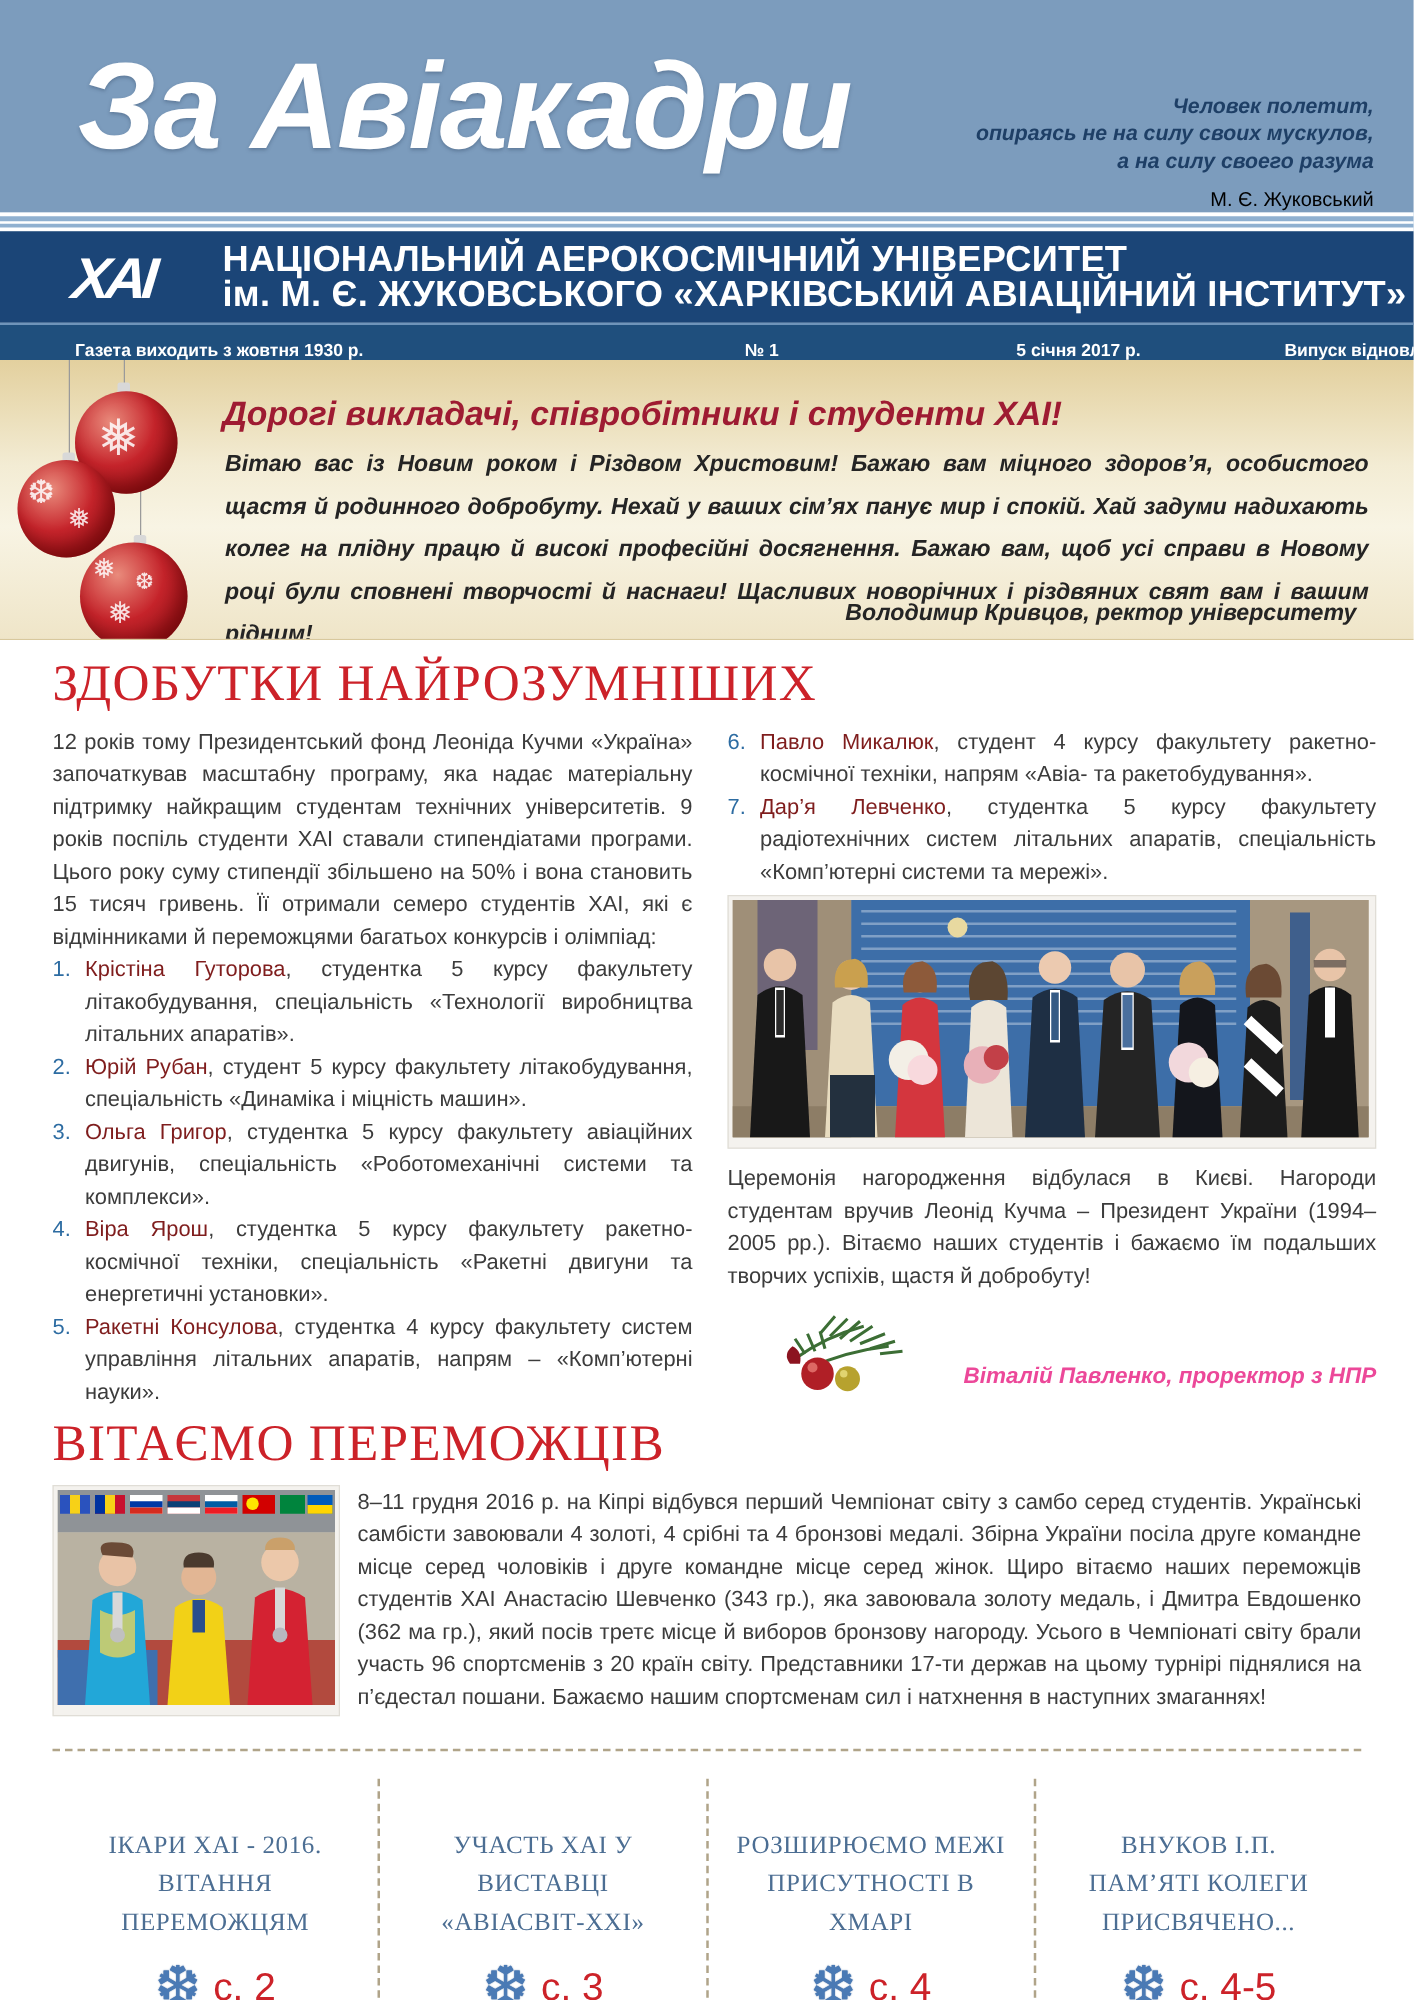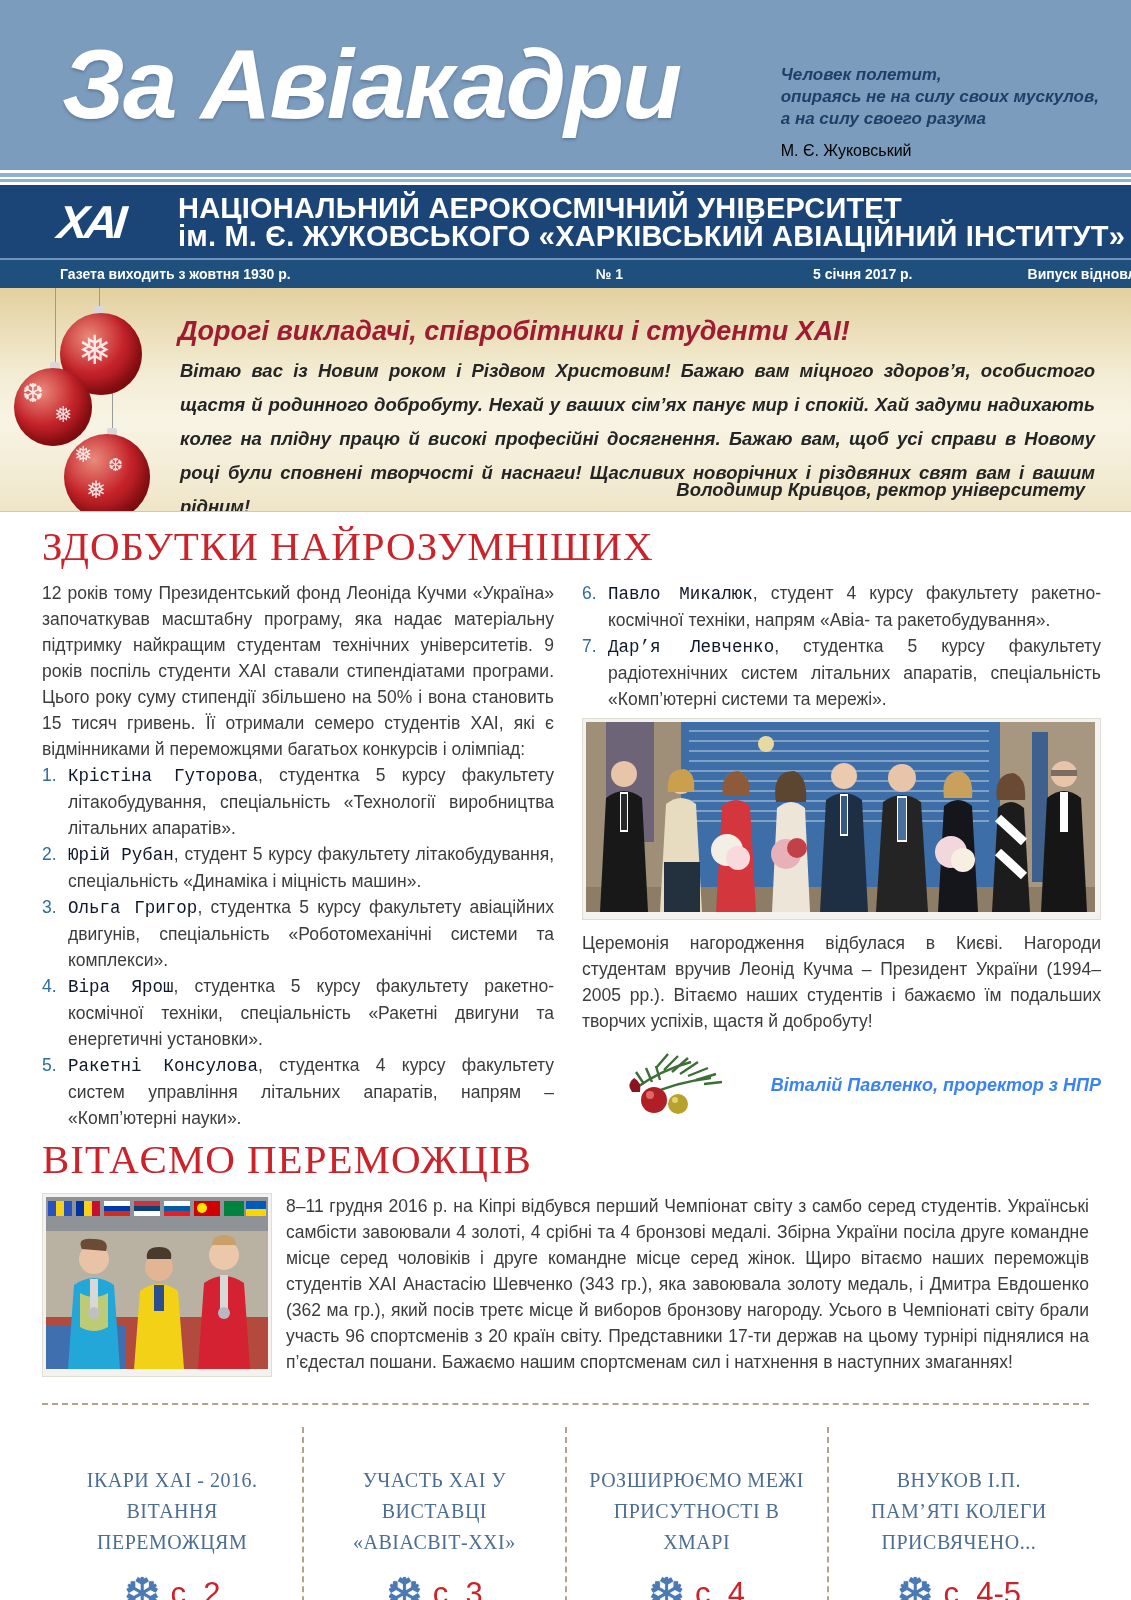--- a/index.html
+++ b/index.html
@@ -12,38 +12,38 @@
   
   .masthead { height:170px; background:#7c9cbd; position:relative; }
   .masthead-title {
     position:absolute; left:62px; top:28px;
     font-family:"Liberation Sans", sans-serif;
     font-size:98px; font-weight:bold; font-style:italic;
     color:#ffffff; letter-spacing:-2px; white-space:nowrap;
     text-shadow:0 2px 3px rgba(40,60,90,.35);
   }
   .masthead-quote {
-    position:absolute; right:32px; top:64px; text-align:left;
+    position:absolute; right:32px; top:74px; text-align:right;
     color:#1e3f66; font-weight:bold; font-style:italic; font-size:17px; line-height:22px;
   }
   .masthead-quote-author { color:#000000; font-style:normal; font-weight:normal; font-size:16px; margin-top:10px; }
   .strip { height:15px; background:#8fb0d0; border-top:3px solid #ffffff; border-bottom:3px solid #ffffff; position:relative; }
   .strip:after { content:""; position:absolute; left:0; right:0; top:4px; height:2px; background:#ffffff; }
   
   .banner { height:73px; background:#1b4577; display:flex; align-items:center; position:relative; }
   .banner-logo {
     width:78px; margin-left:58px; color:#ffffff; font-weight:900; font-style:italic;
     font-size:46px; letter-spacing:-4px; transform:skewX(-6deg); flex:none;
     font-family:"Liberation Sans", sans-serif;
   }
   .banner-text { margin-left:42px; color:#ffffff; font-weight:bold; font-size:29px; line-height:28px; letter-spacing:.2px; }
   
   .infobar {
     height:30px; background:#1f4f7d; border-top:2px solid #6f94ba;
-    display:flex; align-items:center; color:#ffffff; font-size:14px; font-weight:bold;
+    display:flex; align-items:flex-end; color:#ffffff; font-size:14px; font-weight:bold;
   }
   .infobar span { white-space:nowrap; }
   .ib-founded { margin-left:60px; }
   .ib-issue   { margin-left:305px; }
   .ib-date    { margin-left:190px; }
   .ib-renewed { margin-left:115px; }
   
   .greeting {
     height:224px; position:relative;
     background:linear-gradient(180deg,#e3d09e 0%, #f3ecd4 38%, #f8f4e4 60%, #efe5c8 100%);
@@ -74,24 +74,24 @@
     font-family:"Liberation Serif", serif; color:#cc2229; font-size:41px; font-weight:normal;
     letter-spacing:1px; margin-top:10px; margin-bottom:10px;
   }
   .cols { display:flex; gap:28px; }
   .col-left  { width:512px; flex:none; }
   .col-right { width:519px; flex:none; }
   .bodytext { font-size:17.5px; line-height:26px; text-align:justify; color:#3c3c3c; }
   ol.winners { list-style:none; }
   ol.winners li { font-size:17.5px; line-height:26px; text-align:justify; color:#3c3c3c; position:relative; padding-left:26px; }
   ol.winners .num  { position:absolute; left:0; color:#2d6ca2; }
-  ol.winners .name { color:#0f172a;font-family:Liberation Mono, monospace; }
+  ol.winners .name { color:#7f1d1d; }
   .photo-frame { border:1px solid #e0ddd6; background:#f4f2ee; padding:3px; margin:6px 0 10px 0; }
   .caption-row { display:flex; align-items:flex-end; margin-top:14px; }
-  .sign2 { color:#3b82f6; font-weight:bold; font-style:italic; font-size:18px; margin-left:auto; margin-bottom:24px; }
+  .sign2 { color:#ec4899; font-weight:bold; font-style:italic; font-size:18px; margin-left:auto; margin-bottom:8px; }
   
   .sambo { display:flex; gap:14px; margin-top:8px; }
   .sambo-photo { flex:none; border:1px solid #e0ddd6; background:#f4f2ee; padding:3px; }
   
   .dashline { border-top:2px dashed #b0a489; margin:26px 0 0 0; }
   .teasers { display:flex; margin-top:22px; height:235px; }
   .teaser { flex:1; text-align:center; padding-top:38px; position:relative; }
   .teaser + .teaser { border-left:2px dashed #b0a489; }
   .teaser-title {
     font-family:"Liberation Serif", serif; color:#4c6e93; font-size:20px; line-height:31px;

